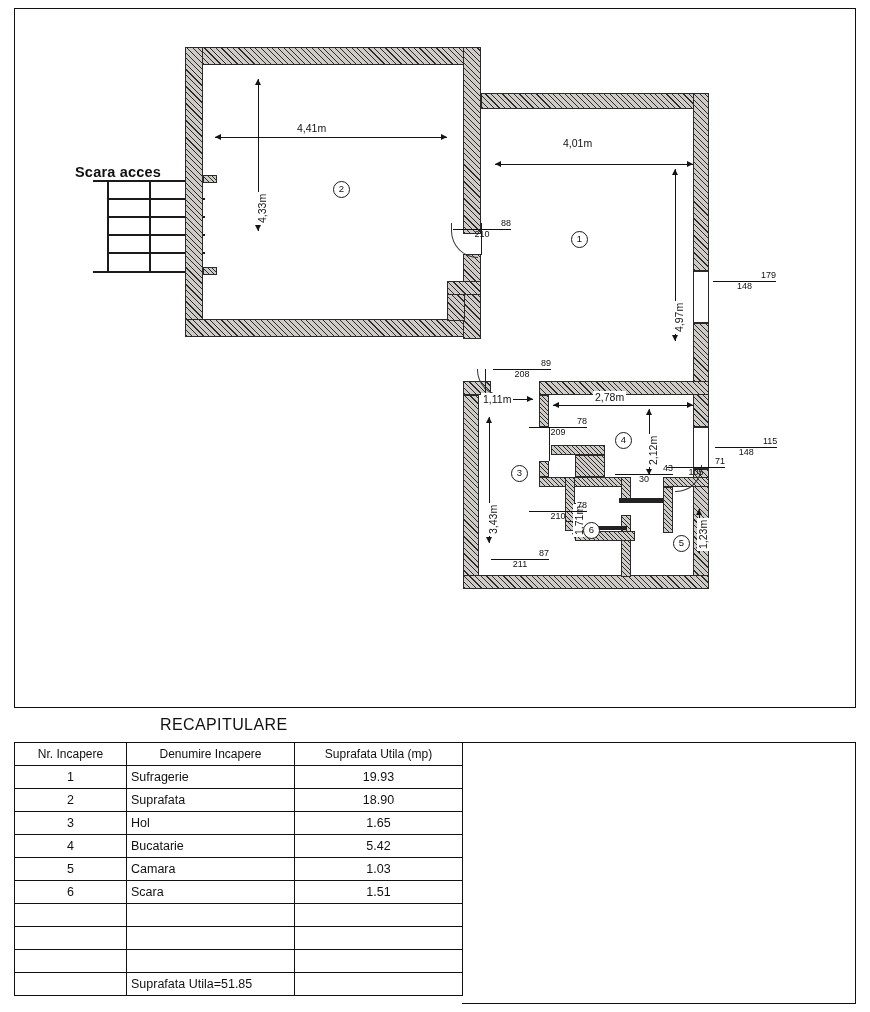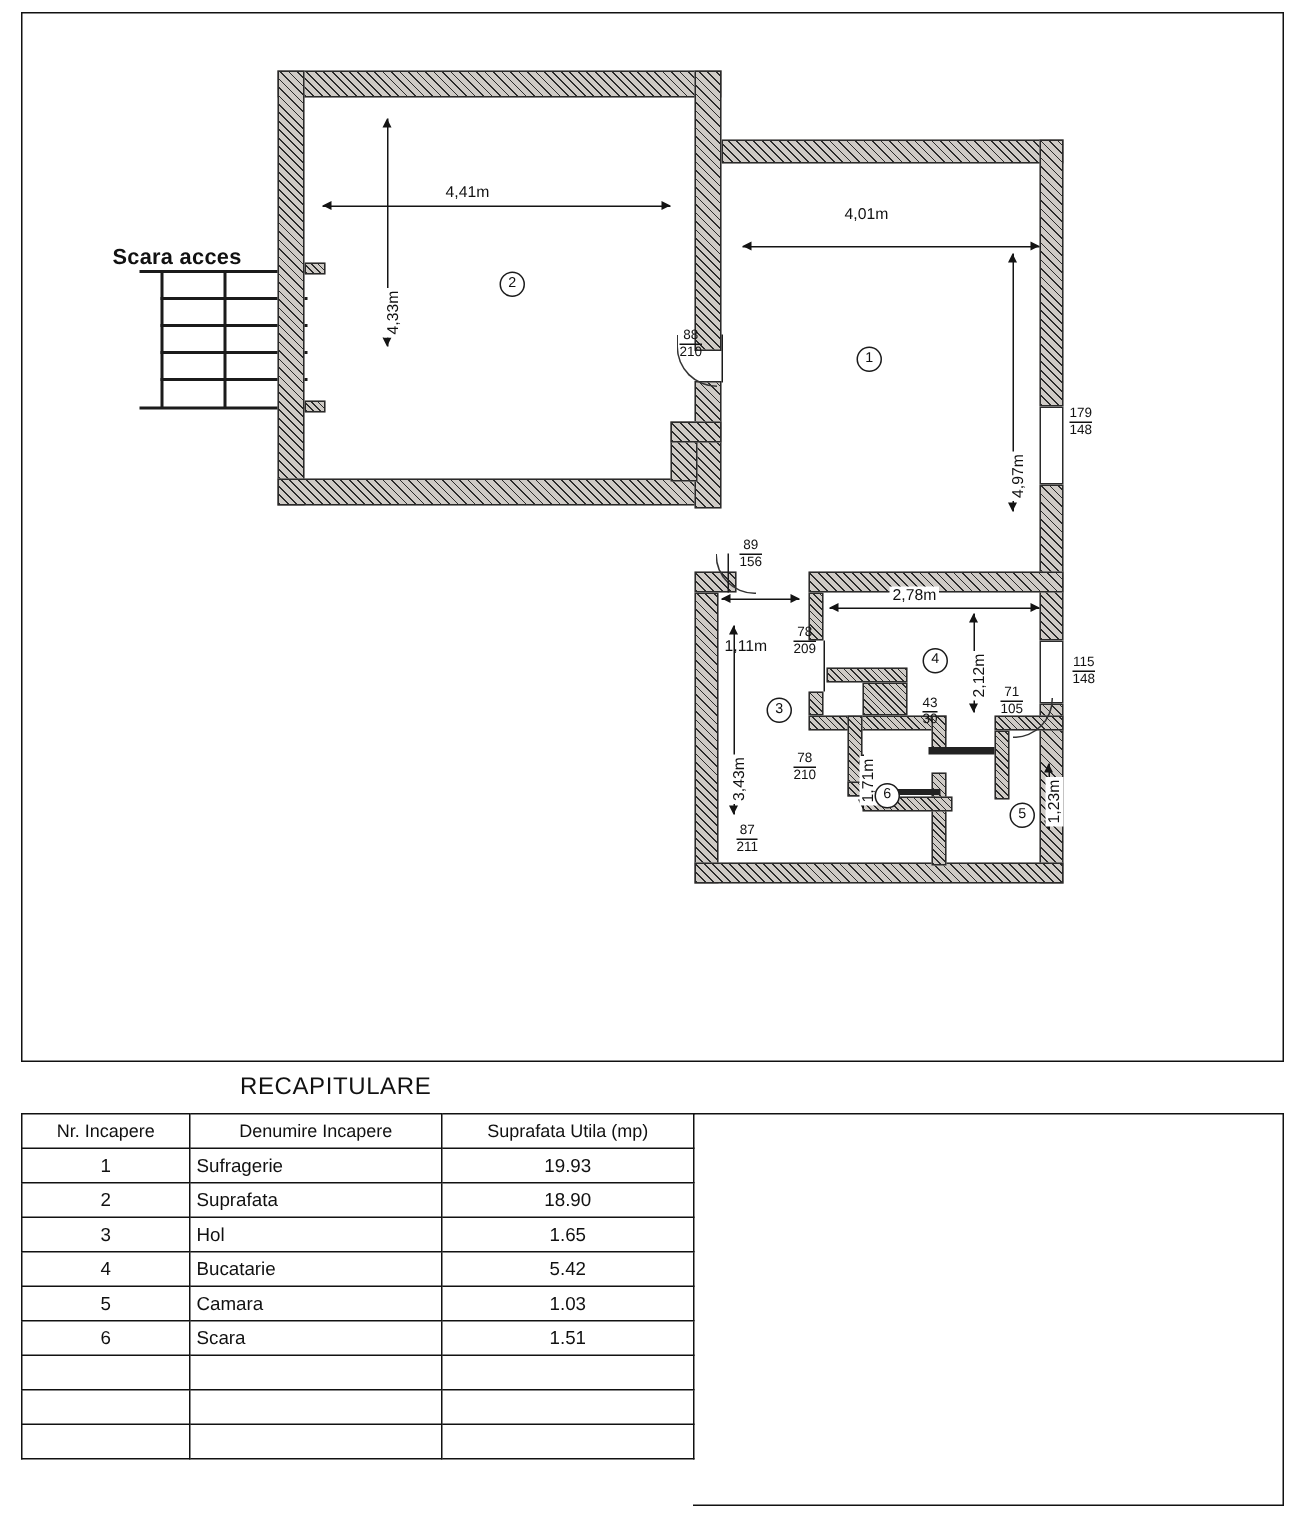--- a/index.html
+++ b/index.html
@@ -141,21 +141,21 @@
 
   
   .tag {
     position: absolute;
     font-size: 9px;
     line-height: 9.5px;
     text-align: center;
     color: #111;
     white-space: nowrap;
   }
-  .tag .num { display: block; }
+  .tag .num { display: block; margin-left: 48px; }
   .tag .den { display: block; border-top: 1px solid #111; }
 
   
   .swing {
     position: absolute;
     border: 1px solid #333;
     border-radius: 50%;
   }
 
   
@@ -295,21 +295,21 @@
   <div class="dim-h" style="left:480px; top:155px; width:198px;"></div>
   <div class="dim-label" style="left:546px; top:128px;">4,01m</div>
 
   <div class="dim-v" style="left:660px; top:160px; height:172px;"></div>
   <div class="dim-label vert" style="left:658px; top:325px;">4,97m</div>
 
   <div class="dim-h" style="left:538px; top:396px; width:140px;"></div>
   <div class="dim-label" style="left:578px; top:382px;">2,78m</div>
 
   <div class="dim-h" style="left:466px; top:390px; width:52px;"></div>
-  <div class="dim-label" style="left:466px; top:416px;">1,11m</div>
+  <div class="dim-label" style="left:466px; top:384px;">1,11m</div>
 
   <div class="dim-v" style="left:634px; top:400px; height:66px;"></div>
   <div class="dim-label vert" style="left:632px; top:458px;">2,12m</div>
 
   <div class="dim-v" style="left:474px; top:408px; height:126px;"></div>
   <div class="dim-label vert" style="left:472px; top:527px;">3,43m</div>
 
   <div class="dim-v" style="left:560px; top:494px; height:36px;"></div>
   <div class="dim-label vert" style="left:558px; top:528px;">1,71m</div>
 
@@ -322,21 +322,21 @@
   <div class="room-num" style="left:600px; top:423px;">4</div>
   <div class="room-num" style="left:658px; top:526px;">5</div>
   <div class="room-num" style="left:568px; top:513px;">6</div>
 
   <div class="tag" style="left:438px; top:210px;">
     <span class="num">88</span>
     <span class="den">210</span>
   </div>
   <div class="tag" style="left:478px; top:350px;">
     <span class="num">89</span>
-    <span class="den">156</span>
+    <span class="den">208</span>
   </div>
   <div class="tag" style="left:698px; top:262px;">
     <span class="num">179</span>
     <span class="den">148</span>
   </div>
   <div class="tag" style="left:700px; top:428px;">
     <span class="num">115</span>
     <span class="den">148</span>
   </div>
   <div class="tag" style="left:514px; top:408px;">
@@ -417,18 +417,23 @@
       <tr class="blank">
         <td></td>
         <td></td>
         <td></td>
       </tr>
       <tr class="blank">
         <td></td>
         <td></td>
         <td></td>
       </tr>
+      <tr>
+        <td></td>
+        <td class="total">Suprafata Utila=51.85</td>
+        <td></td>
+      </tr>
     </tbody>
   </table>
 
   <div id="recap-right-box"></div>
 
 </div>
 
 </body></html>

